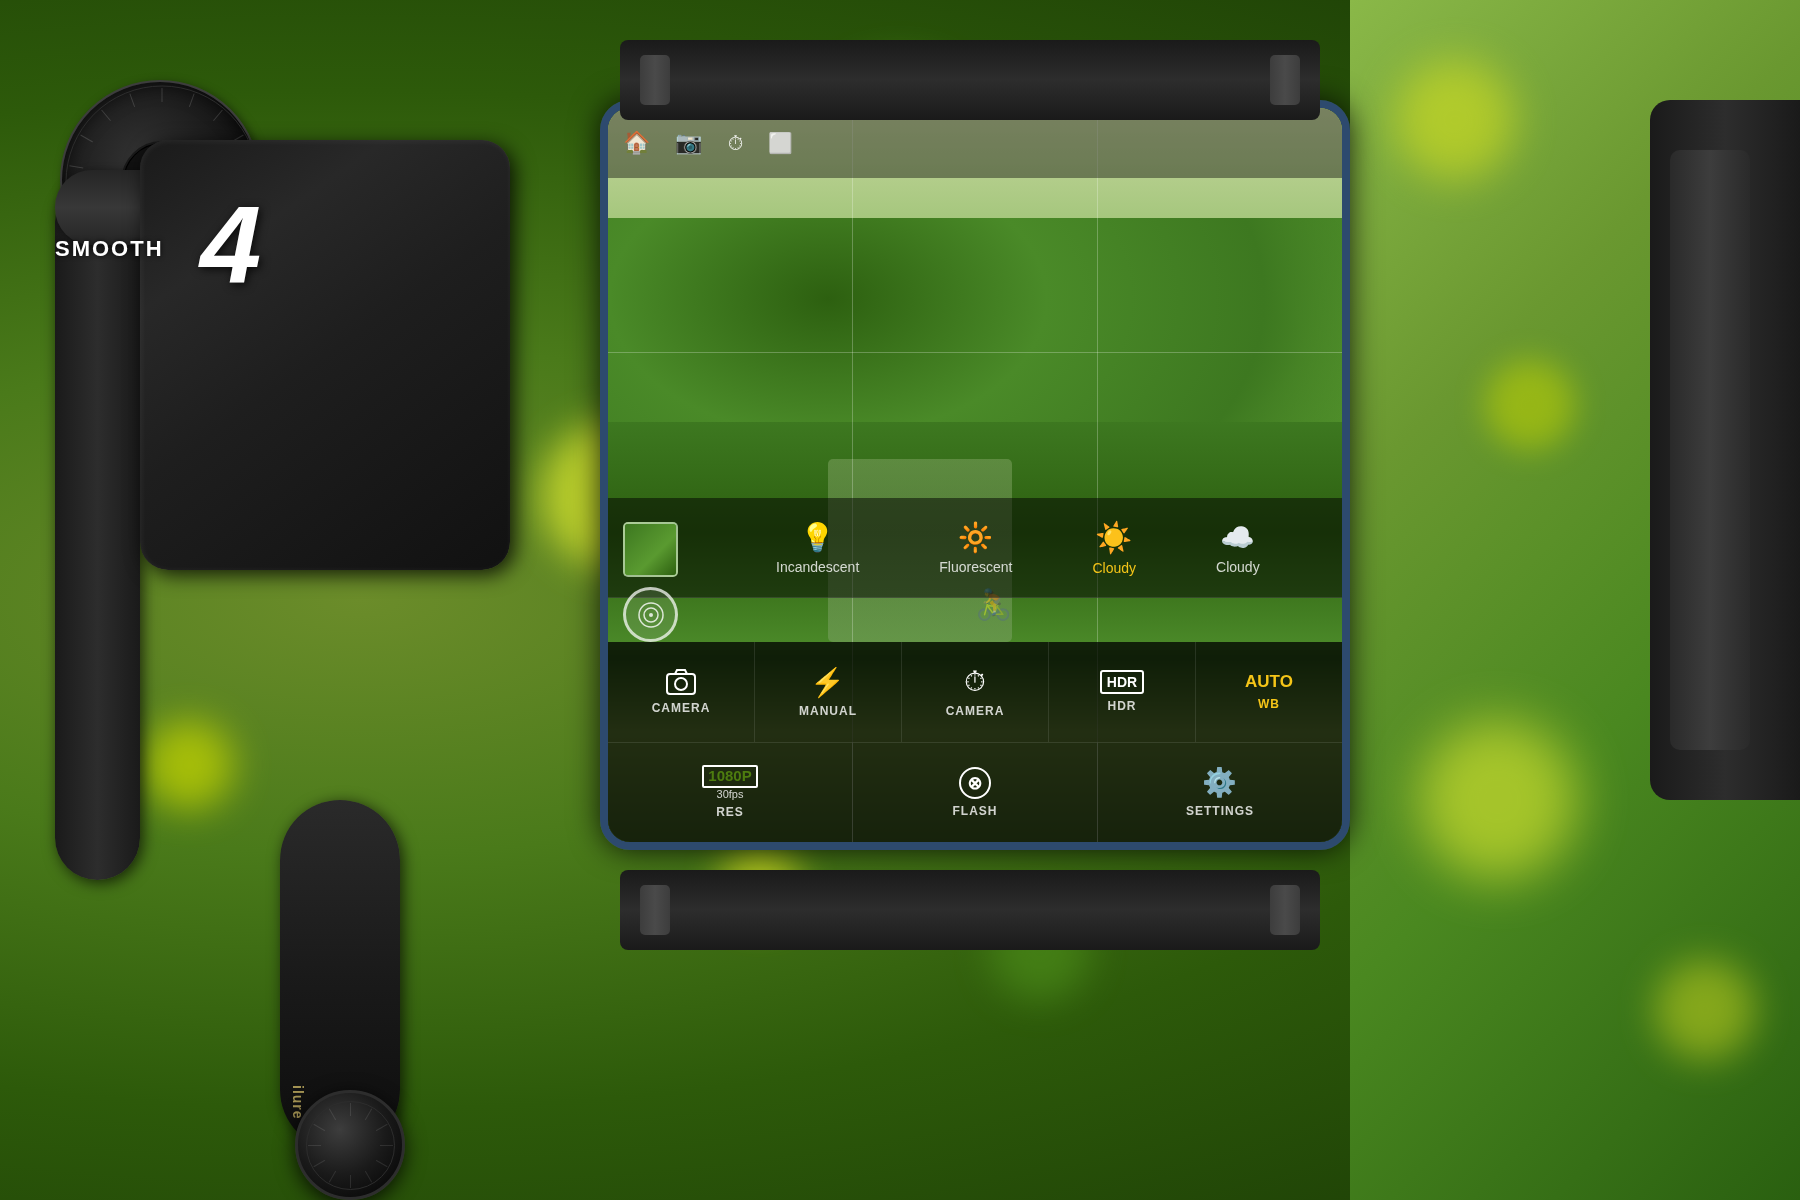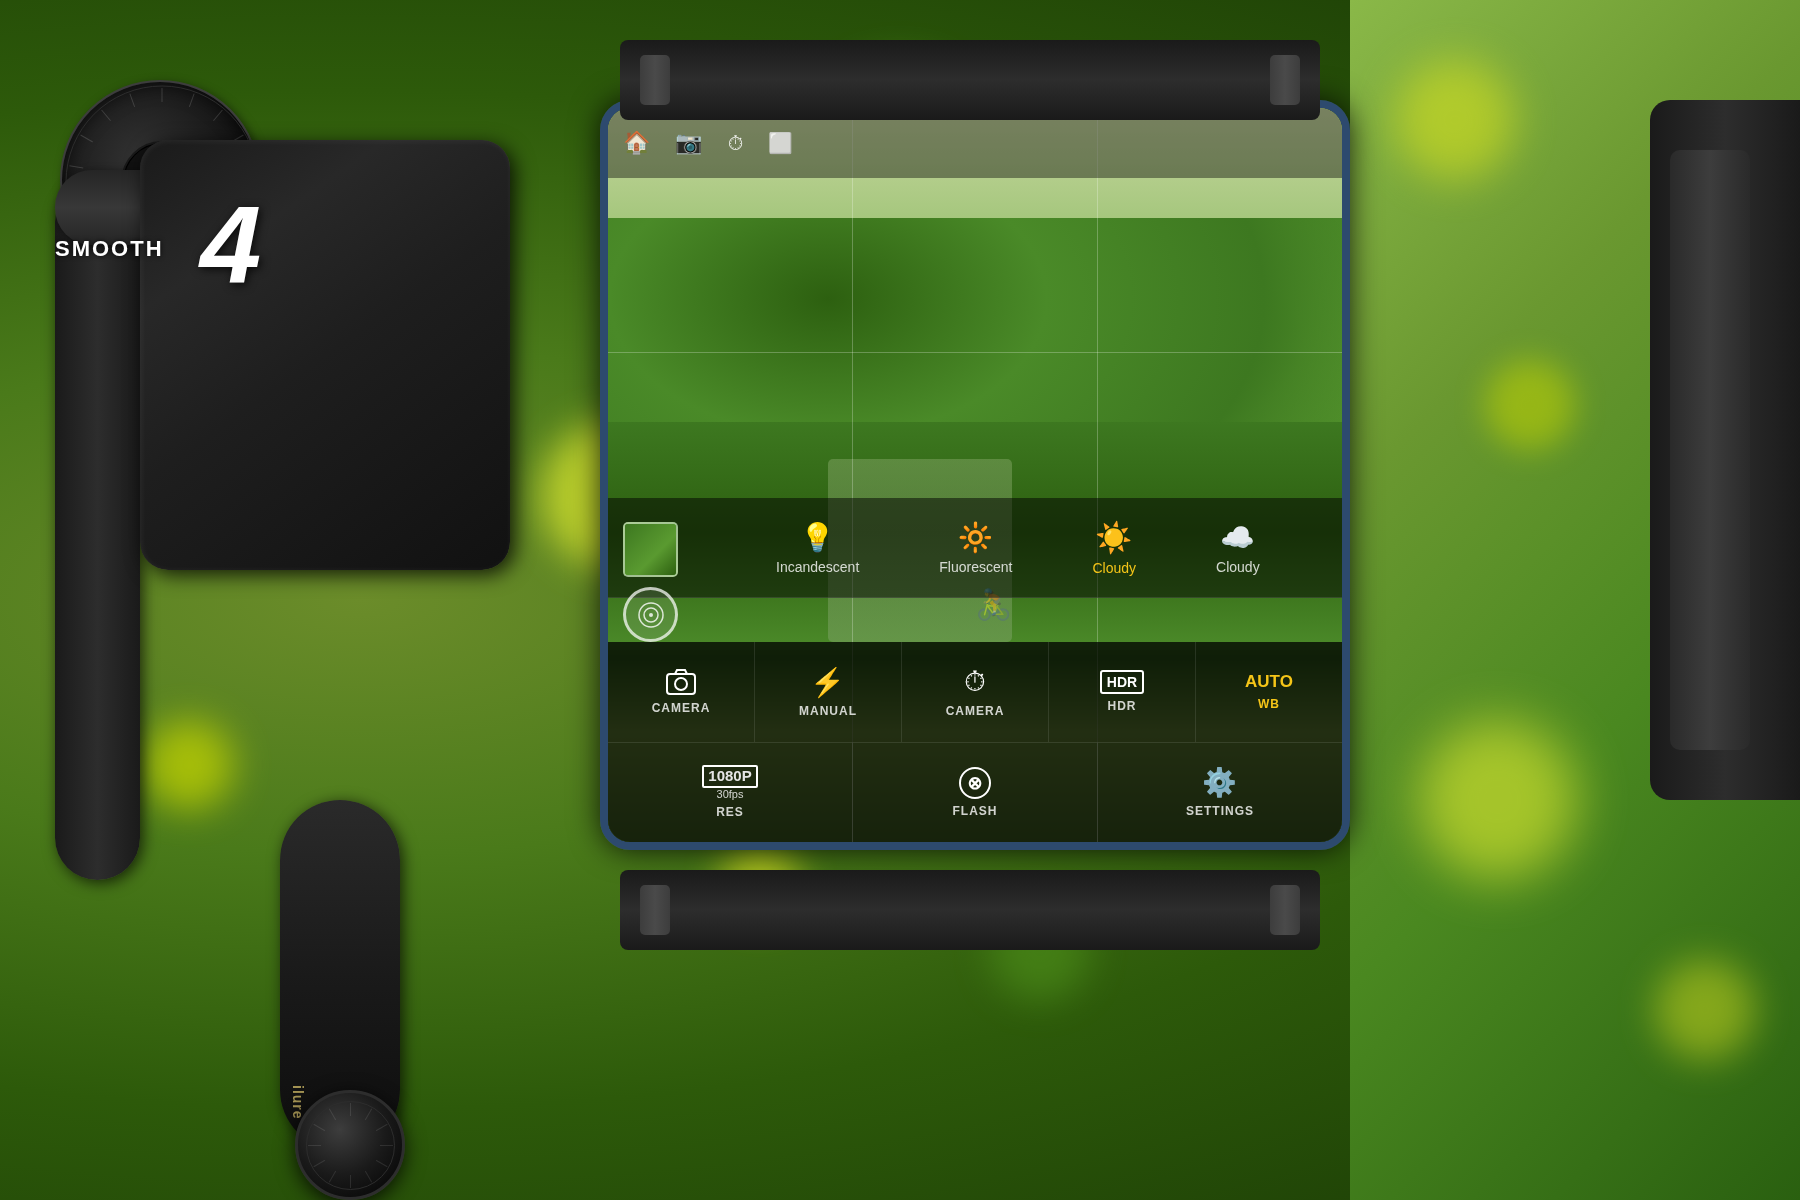--- a/index.html
+++ b/index.html
@@ -342,21 +342,21 @@
 
     
     .res-badge {
       display: flex;
       flex-direction: column;
       align-items: center;
       line-height: 1.1;
     }
 
     .res-main {
-      color: #e5e5e5;
+      color: #4d7c0f;
       font-size: 15px;
       font-weight: bold;
       border: 2px solid #ffffff;
       padding: 1px 4px;
       border-radius: 2px;
     }
 
     .res-sub {
       color: rgba(255,255,255,0.8);
       font-size: 11px;

